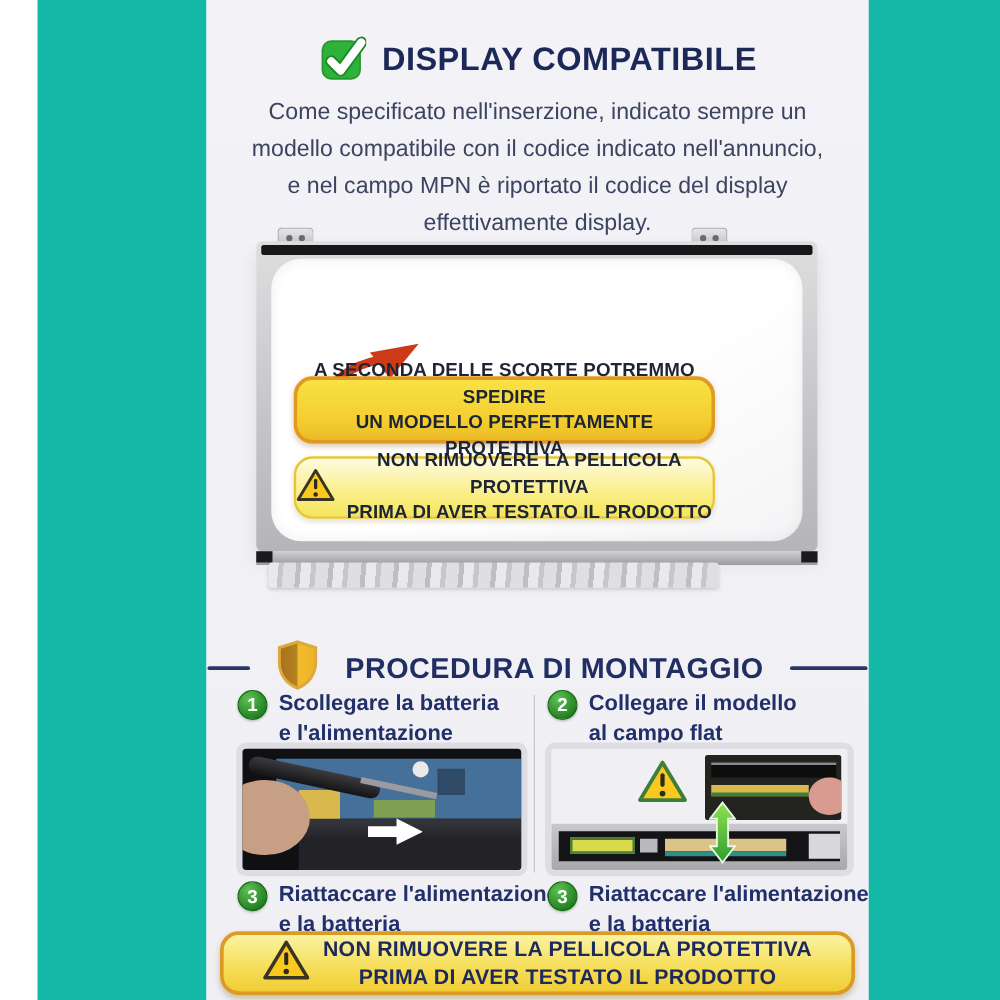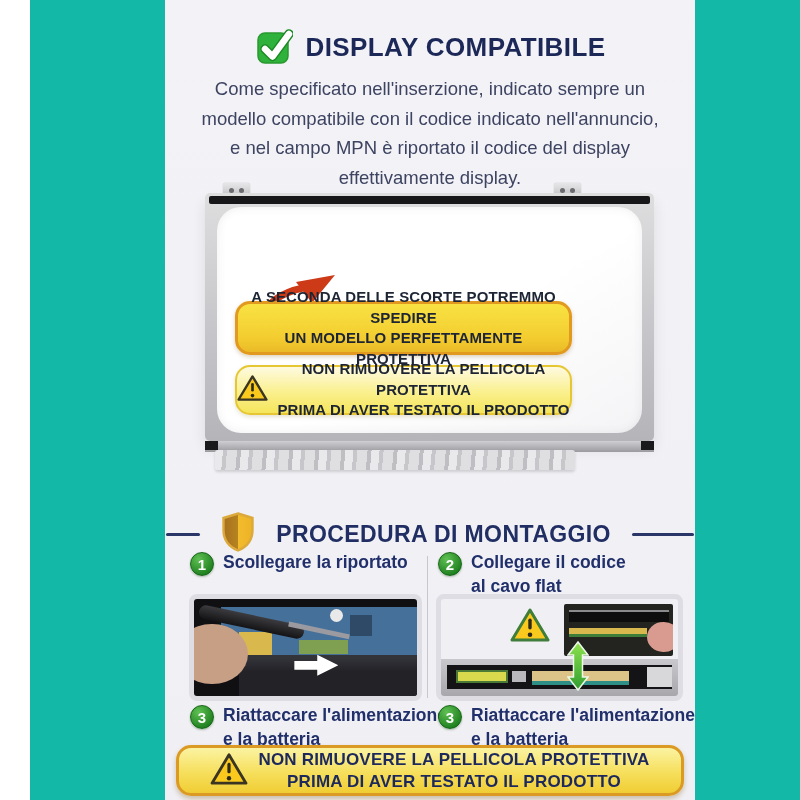--- a/index.html
+++ b/index.html
@@ -186,28 +186,29 @@
           <path d="M17 1.5 L31.5 6 V18 C31.5 27.5 26 34.8 17 38.5 C8 34.8 2.5 27.5 2.5 18 V6 Z" fill="url(#sg)" stroke="#dca93c" stroke-width="2.4"></path>
         </svg>
       </span>
       <span class="section-title">PROCEDURA DI MONTAGGIO</span>
       <span class="dash r"></span>
     </div>
 
     <div class="step" style="left:25px; top:551px;">
       <span class="badge">1</span>
       <span class="txt">
-        <div>Scollegare la riportato</div>
+        <div>Scollegare la batteria</div>
+        <div>e l'alimentazione</div>
       </span>
     </div>
     <div class="step" style="left:273px; top:551px;">
       <span class="badge">2</span>
       <span class="txt">
-        <div>Collegare il codice</div>
-        <div>al cavo flat</div>
+        <div>Collegare il modello</div>
+        <div>al campo flat</div>
       </span>
     </div>
 
     <div class="divider"></div>
 
     <div class="photo photo1">
       <div class="p1-pcb"></div>
       <div class="p1-ribbon"></div>
       <div class="p1-chip"></div>
       <div class="p1-dot"></div>

